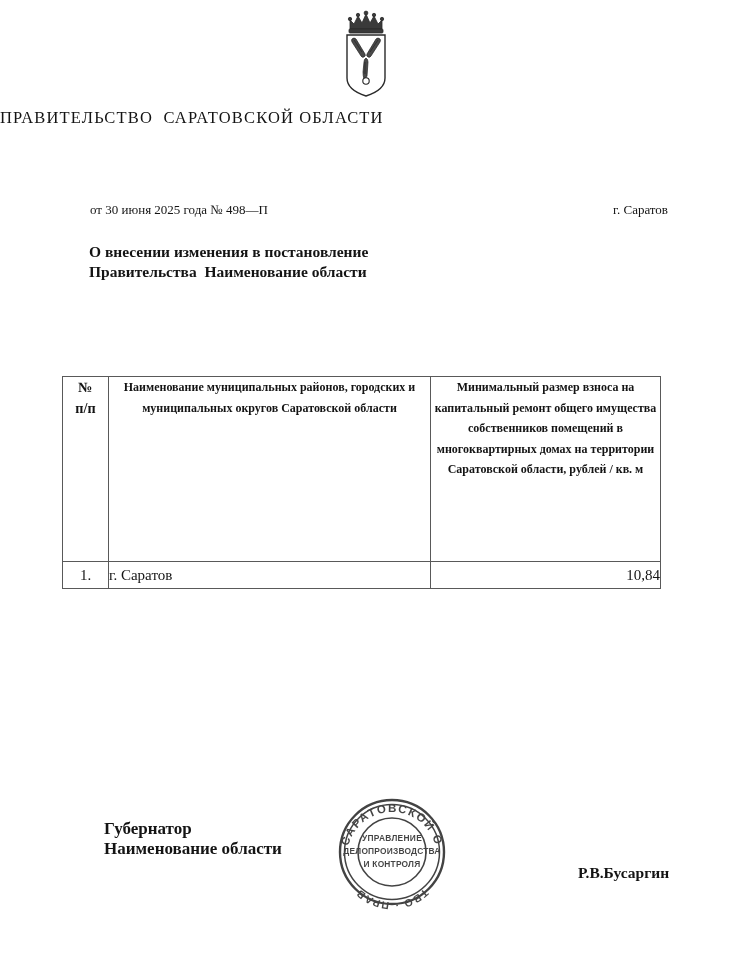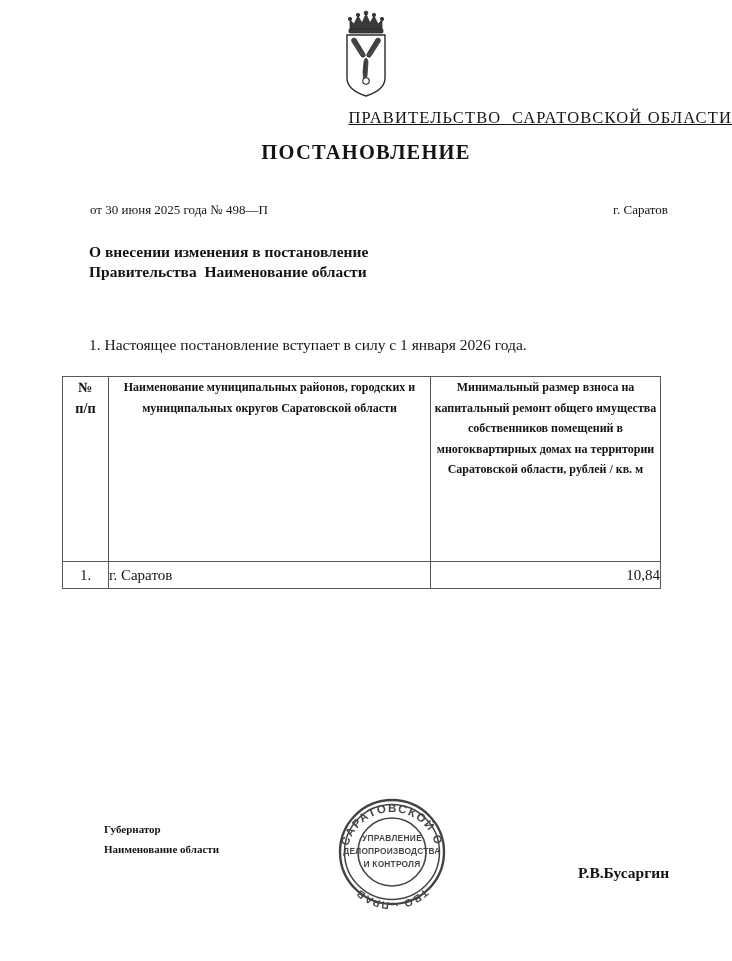--- a/index.html
+++ b/index.html
@@ -36,26 +36,25 @@
     height: 94px;
     display: block;
   }
 
   
   .gov-line {
     position: absolute;
     top: 108px;
     left: 0;
     width: 732px;
-    text-align: right;
+    text-align: left;
     font-size: 16.5px;
     letter-spacing: 1.15px;
     font-weight: 400;
     white-space: pre;
-    text-decoration: underline;
   }
   .doc-type {
     position: absolute;
     top: 141px;
     left: 0;
     width: 732px;
     text-align: center;
     font-size: 20.5px;
     font-weight: 700;
     letter-spacing: 1.2px;
@@ -133,21 +132,21 @@
   }
   .row-num { text-align: center; }
   .row-name { text-align: left; }
   .row-value { text-align: right; }
 
   
   .sign-left {
     position: absolute;
     top: 819px;
     left: 104px;
-    font-size: 11px;
+    font-size: 17px;
     font-weight: 700;
     line-height: 20px;
   }
   .sign-left div { white-space: pre; }
   .sign-right {
     position: absolute;
     top: 864px;
     left: 578px;
     font-size: 15.5px;
     font-weight: 700;
@@ -193,33 +192,31 @@
         <path d="M20 36 L28 48"></path>
         <path d="M44 36 L36 48"></path>
         <path d="M31 58 L31 70"></path>
       </g>
       <circle cx="32" cy="77" r="3.2" fill="#ffffff" stroke="#242424" stroke-width="1.1"></circle>
     </svg>
   </div>
 
   <div class="gov-line">ПРАВИТЕЛЬСТВО  САРАТОВСКОЙ ОБЛАСТИ</div>
 
-  <div class="doc-type">ПОСТАНОВЛЕНИЕ</div>
 
   <div class="date-row">
     <span class="date-left">от 30 июня 2025 года № 498—П</span>
     <span class="date-right">г. Саратов</span>
   </div>
 
   <div class="subject">
     <div>О внесении изменения в постановление</div>
     <div>Правительства  Наименование области</div>
   </div>
 
-  <div class="body-par">1. Настоящее постановление вступает в силу с 1 января 2026 года.</div>
 
   <table class="tbl">
     <colgroup>
       <col class="col-num">
       <col class="col-name">
       <col class="col-value">
     </colgroup>
     <thead>
       <tr>
         <th class="hdr-cell hdr-num" style="white-space:pre-line;">№

